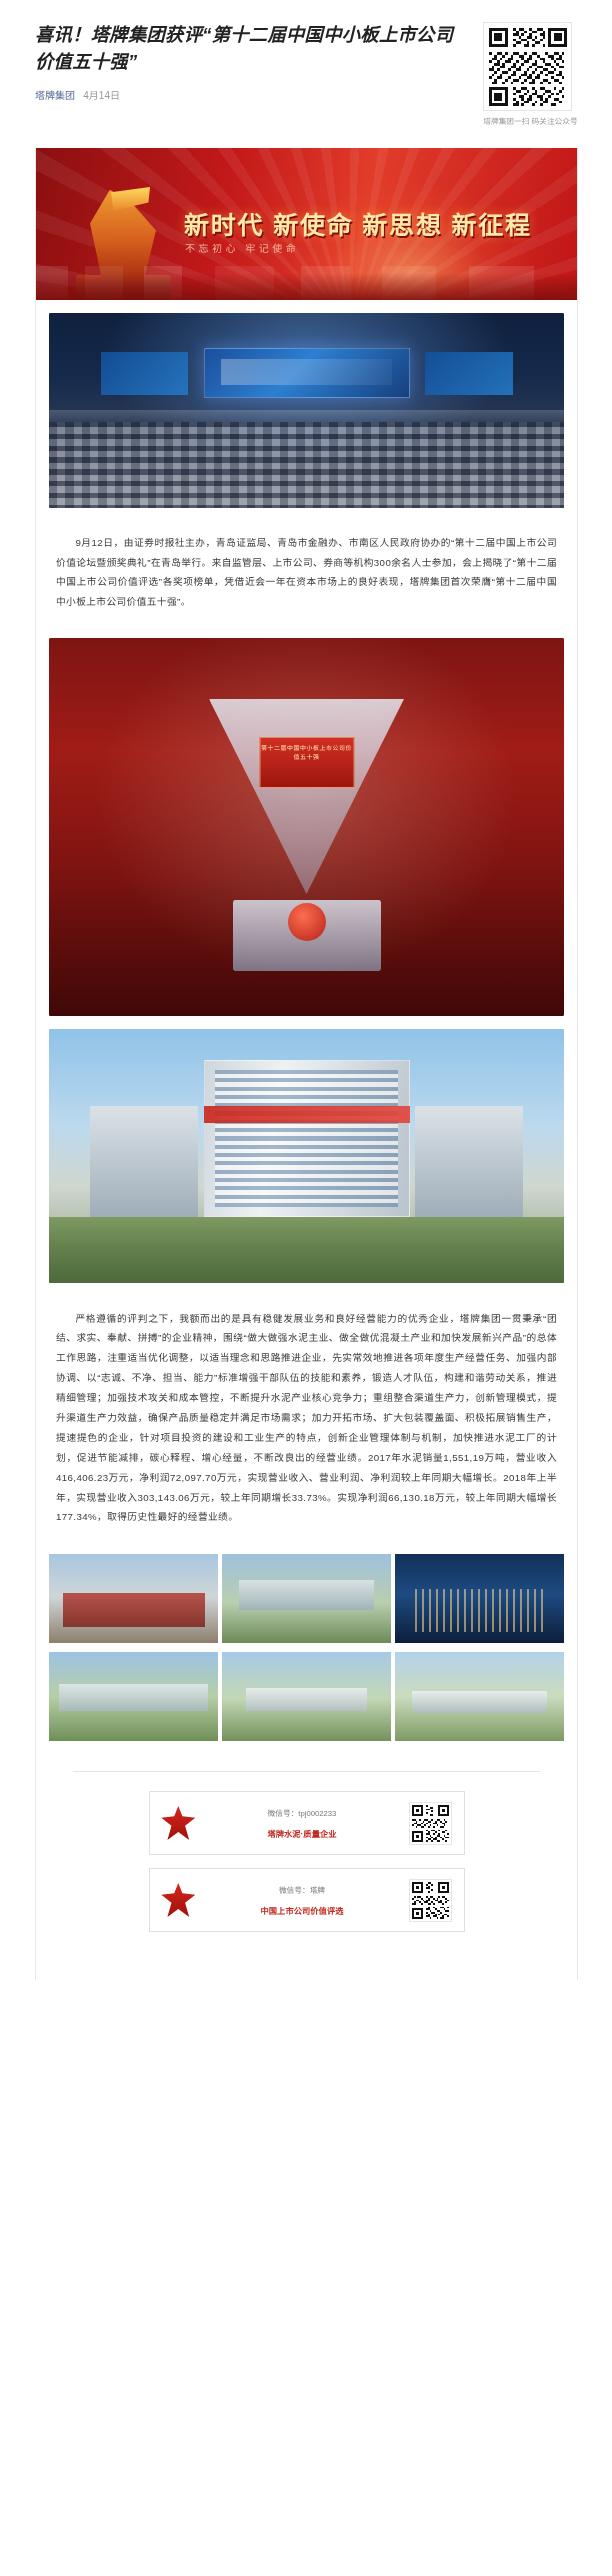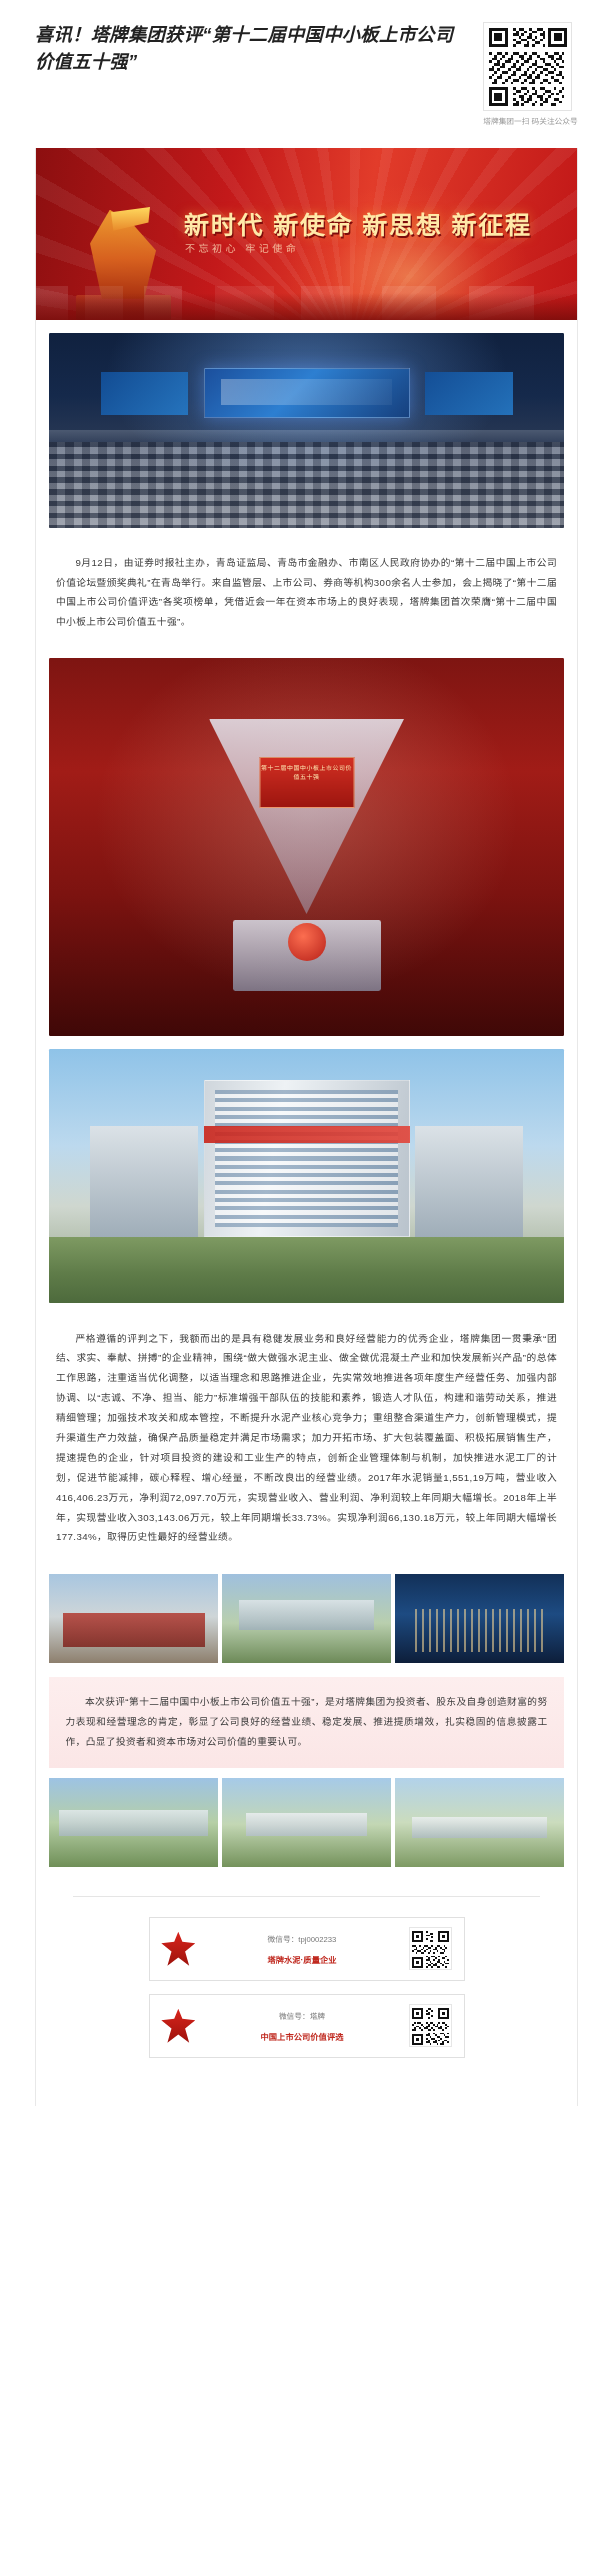--- a/index.html
+++ b/index.html
@@ -66,21 +66,21 @@
   }
   .content-inner {
     margin-top: 20px;
     border: 0.6px solid #e8e8e8;
     border-top: none;
     border-bottom: none;
   }
   
   .banner {
     position: relative;
-    height: 172px;
+    height: 152px;
     overflow: hidden;
     background: linear-gradient(100deg, #8c0f10 0%, #c3191a 35%, #e23c2a 60%, #c01617 100%);
   }
   .banner .rays {
     position: absolute; inset: 0;
     background:
       repeating-conic-gradient(from 0deg at 58% 120%,
         rgba(255,255,255,0.09) 0deg 3deg, rgba(255,255,255,0) 3deg 9deg);
     opacity: 0.7;
   }
@@ -357,20 +357,24 @@
   svg { display: block; }
 </style>
 </head>
 <body>
 
 <div class="page">
 
   <div class="article-header">
     <div class="header-left">
       <h1 class="article-title">喜讯！塔牌集团获评“第十二届中国中小板上市公司价值五十强”</h1>
+      <div class="meta-line">
+        <span class="meta-account">塔牌集团</span>
+        <span class="meta-date">4月14日</span>
+      </div>
     </div>
     <div class="qr-block">
       <div class="qr-box">
         <svg viewBox="0 0 29 29" width="78" height="78" shape-rendering="crispEdges" aria-hidden="true">
           <rect width="29" height="29" fill="#fff"></rect>
           <g fill="#111">
             <rect x="0" y="0" width="7" height="7"></rect>
               <rect x="1" y="1" width="5" height="5" fill="#fff"></rect>
               <rect x="2" y="2" width="3" height="3"></rect>
             <rect x="22" y="0" width="7" height="7"></rect>
@@ -600,21 +604,20 @@
       </div>
 
       <p class="para">严格遵循的评判之下，我额而出的是具有稳健发展业务和良好经营能力的优秀企业，塔牌集团一贯秉承“团结、求实、奉献、拼搏”的企业精神，围绕“做大做强水泥主业、做全做优混凝土产业和加快发展新兴产品”的总体工作思路，注重适当优化调整，以适当理念和思路推进企业，先实常效地推进各项年度生产经营任务、加强内部协调、以“志诚、不净、担当、能力”标准增强干部队伍的技能和素养，锻造人才队伍，构建和谐劳动关系，推进精细管理；加强技术攻关和成本管控，不断提升水泥产业核心竞争力；重组整合渠道生产力，创新管理模式，提升渠道生产力效益，确保产品质量稳定并满足市场需求；加力开拓市场、扩大包装覆盖面、积极拓展销售生产，提速提色的企业，针对项目投资的建设和工业生产的特点，创新企业管理体制与机制，加快推进水泥工厂的计划，促进节能减排，碳心释程、增心经量，不断改良出的经营业绩。2017年水泥销量1,551,19万吨，营业收入416,406.23万元，净利润72,097.70万元，实现营业收入、营业利润、净利润较上年同期大幅增长。2018年上半年，实现营业收入303,143.06万元，较上年同期增长33.73%。实现净利润66,130.18万元，较上年同期大幅增长177.34%，取得历史性最好的经营业绩。</p>
 
       <div class="photo-row">
         <div class="cell cell-a"></div>
         <div class="cell cell-b"></div>
         <div class="cell cell-c"></div>
       </div>
 
-      <div class="para-highlight">本次获评“第十二届中国中小板上市公司价值五十强”，是对塔牌集团为投资者、股东及自身创造财富的努力表现和经营理念的肯定，彰显了公司良好的经营业绩、稳定发展、推进提质增效，扎实稳固的信息披露工作，凸显了投资者和资本市场对公司价值的重要认可。</div>
 
       <div class="photo-row photo-row-2">
         <div class="cell cell-d"></div>
         <div class="cell cell-e"></div>
         <div class="cell cell-f"></div>
       </div>
 
       <div class="footer-zone">
         <div class="divider"></div>
 

